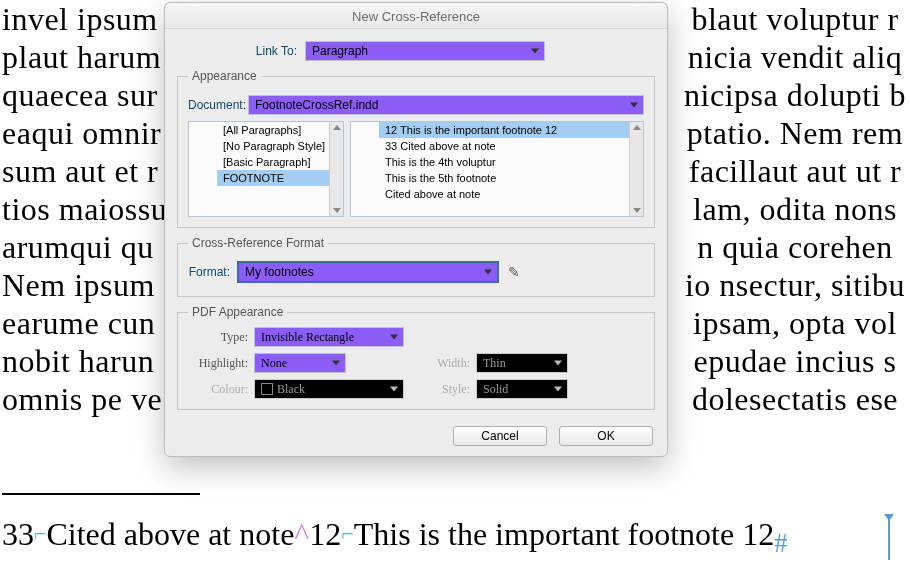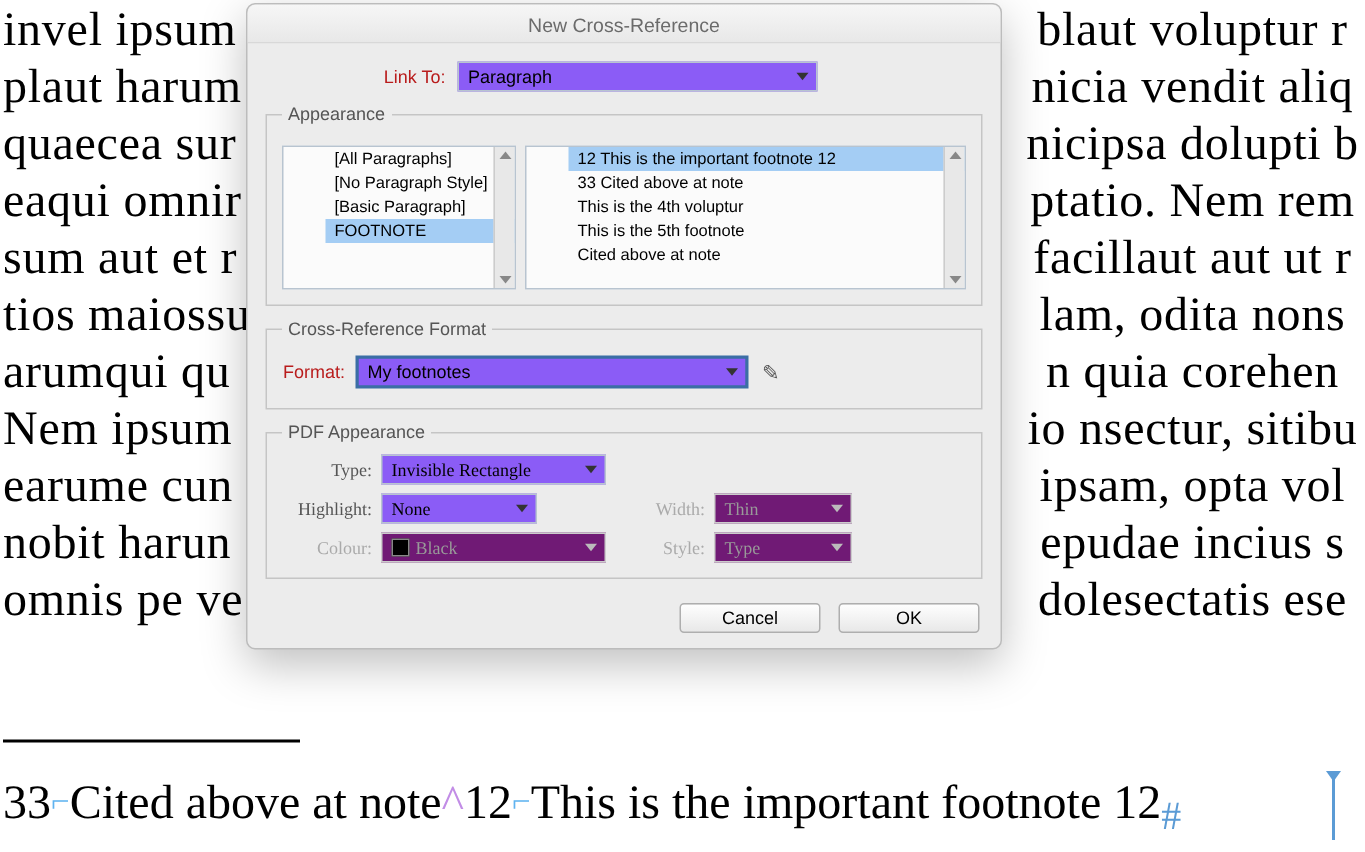--- a/index.html
+++ b/index.html
@@ -75,21 +75,21 @@
     padding: 6px 0 4px;
     font-size: 13px;
     color: #6b6b6b;
     border-top-left-radius: 6px;
     border-top-right-radius: 6px;
     background: linear-gradient(#f6f6f6,#e8e8e8);
     border-bottom: 1px solid #d8d8d8;
   }
   .dlg-body { padding: 8px 12px 0; }
   .row { display: flex; align-items: center; margin: 4px 0; }
-  .lbl { font-size: 12px; color: #b91c1c; text-align: right; padding-right: 8px; }
+  .lbl { font-size: 12px; color: #0c4a6e; text-align: right; padding-right: 8px; }
   .lbl-link { width: 128px; }
   .select {
     background: #8b5cf6;
     border: 1px solid #b8c4d0;
     border-radius: 0;
     font-size: 12px;
     padding: 2px 18px 2px 6px;
     position: relative;
     height: 20px;
     display: flex;
@@ -97,21 +97,21 @@
   }
   .select::after {
     content: "";
     position: absolute;
     right: 5px; top: 50%;
     transform: translateY(-50%);
     border-left: 4px solid transparent;
     border-right: 4px solid transparent;
     border-top: 5px solid #333;
   }
-  .select-dis { color: #999; border-color: #ccc; background: #701a75; }
+  .select-dis { color: #999; border-color: #ccc; background: #000000; }
   .select-dis::after { border-top-color: #bbb; }
   .select-focus { outline: 2px solid #3b6ea5; outline-offset: -1px; border-color: #3b6ea5; }
 
   fieldset {
     border: 1px solid #c5c5c5;
     margin: 8px 0;
     padding: 8px 10px 10px;
   }
   legend { font-size: 12px; color: #555; padding: 0 4px; }
 
@@ -222,20 +222,26 @@
 
     <div class="row">
       <div class="lbl lbl-link">Link To:</div>
       <div class="select" style="width:240px">
         <span>Paragraph</span>
       </div>
     </div>
 
     <fieldset>
       <legend>Appearance</legend>
+      <div class="row dest-row">
+        <div class="lbl">Document:</div>
+        <div class="select dest-docsel">
+          <span>FootnoteCrossRef.indd</span>
+        </div>
+      </div>
       <div class="listpair">
         <div class="listbox lb-left">
           <div class="lb-item">[All Paragraphs]</div>
           <div class="lb-item">[No Paragraph Style]</div>
           <div class="lb-item">[Basic Paragraph]</div>
           <div class="lb-item lb-sel">FOOTNOTE</div>
           <div class="lb-scroll"></div>
         </div>
         <div class="listbox lb-right">
           <div class="lb-item lb-sel">12  This is the important footnote 12</div>
@@ -263,36 +269,36 @@
       <legend>PDF Appearance</legend>
       <div class="pdf-grid">
         <div class="lbl-r">Type:</div>
         <div class="select">
             <span>Invisible Rectangle</span>
           </div>
         <div></div>
           <div></div>
 
         <div class="lbl-r">Highlight:</div>
-        <div class="select" style="width:104px">
+        <div class="select" style="width:92px">
             <span>None</span>
           </div>
         <div class="lbl-r lbl-dis">Width:</div>
         <div class="select select-dis" style="width:92px">
             <span>Thin</span>
           </div>
 
         <div class="lbl-r lbl-dis">Colour:</div>
         <div class="select select-dis">
             <span class="swatch"></span>
             <span>Black</span>
           </div>
         <div class="lbl-r lbl-dis">Style:</div>
         <div class="select select-dis" style="width:92px">
-            <span>Type</span>
+            <span>Solid</span>
           </div>
       </div>
     </fieldset>
   </div>
 
   <div class="btnrow">
     <div class="btn">
         <span>Cancel</span>
       </div>
     <div class="btn">

